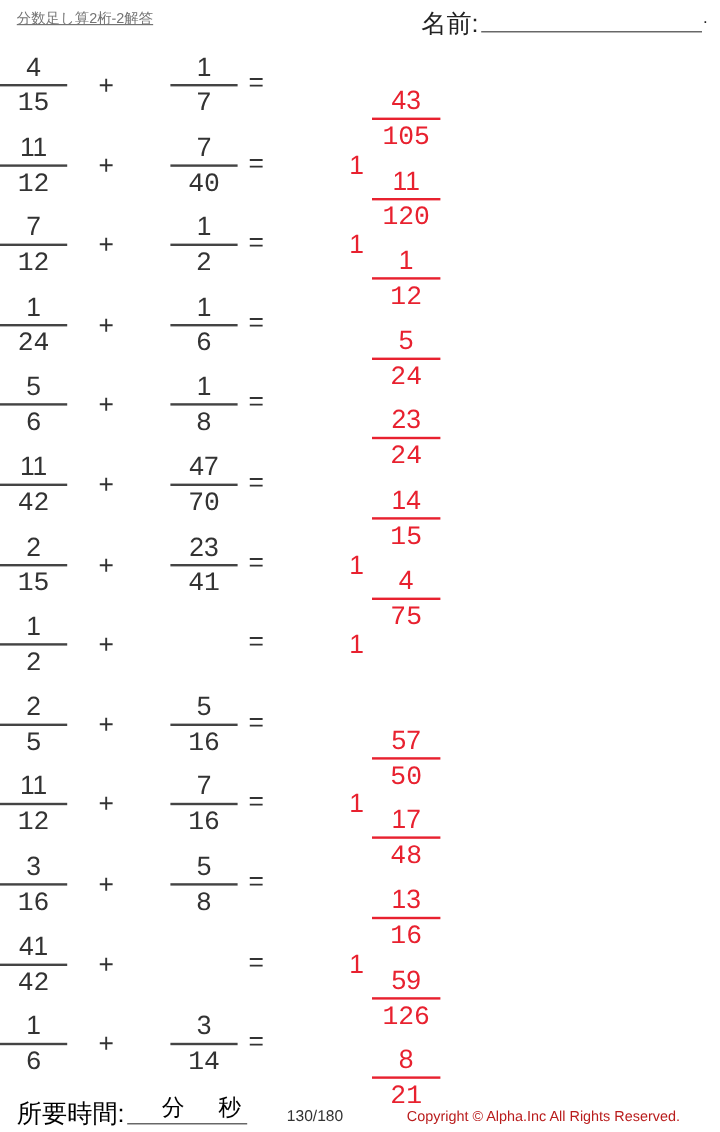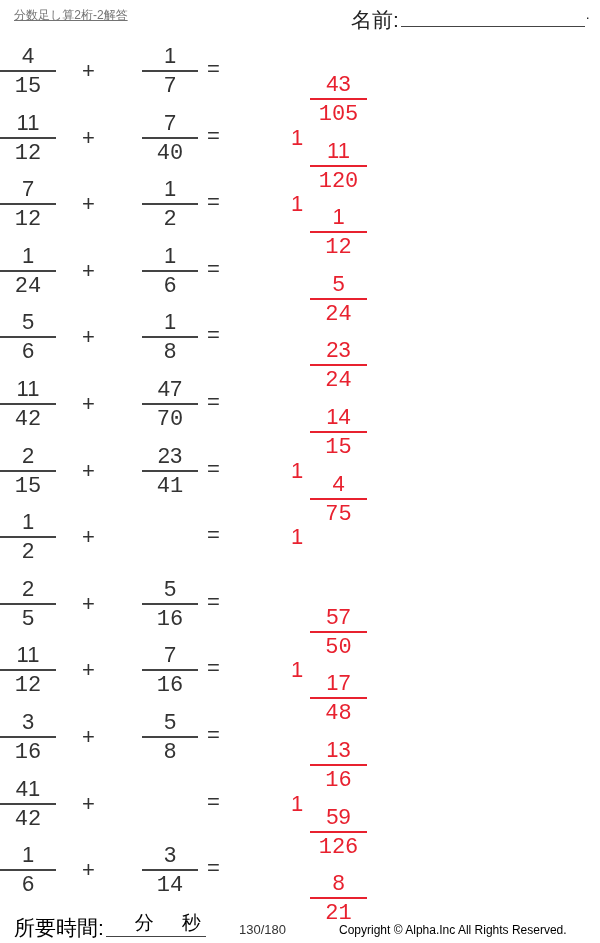--- a/index.html
+++ b/index.html
@@ -20,21 +20,21 @@
   .op-eq { position:absolute; left:207px; top:15px; font-size:22px; color:#333; }
   .ans { position:absolute; left:291px; top:0; width:80px; height:60px; color:#e8212f; }
   .ans .whole { position:absolute; left:0; top:17px; font-size:22px; }
   .ans .frac { left:19px; width:57px; color:#e8212f;margin-top:28px; }
   .ans .frac .bar { background:#e8212f; }
   .footer-time { position:absolute; left:14px; top:914px; font-size:21px; color:#000000; display:flex; align-items:flex-start; }
   .time-blank { display:inline-block; border-bottom:1px solid #444; width:100px; position:relative; height:22px; margin-left:2px; }
   .time-blank .m { position:absolute; left:29px; bottom:0; font-size:19px; }
   .time-blank .s { position:absolute; left:76px; bottom:0; font-size:19px; }
   .page-num { position:absolute; left:239px; top:922px; font-size:13px; color:#333; }
-  .copyright { position:absolute; left:339px; top:923px; font-size:12px; color:#000000; }
+  .copyright { position:absolute; left:339px; top:923px; font-size:12px; color:#b91c1c; }
 </style>
 </head>
 <body>
 
 <div class="title">分数足し算2桁-2解答</div>
 <div class="name-area">
   <span>名前:</span>
   <span class="name-line"></span>
   <span class="name-dot">.</span>
 </div>

